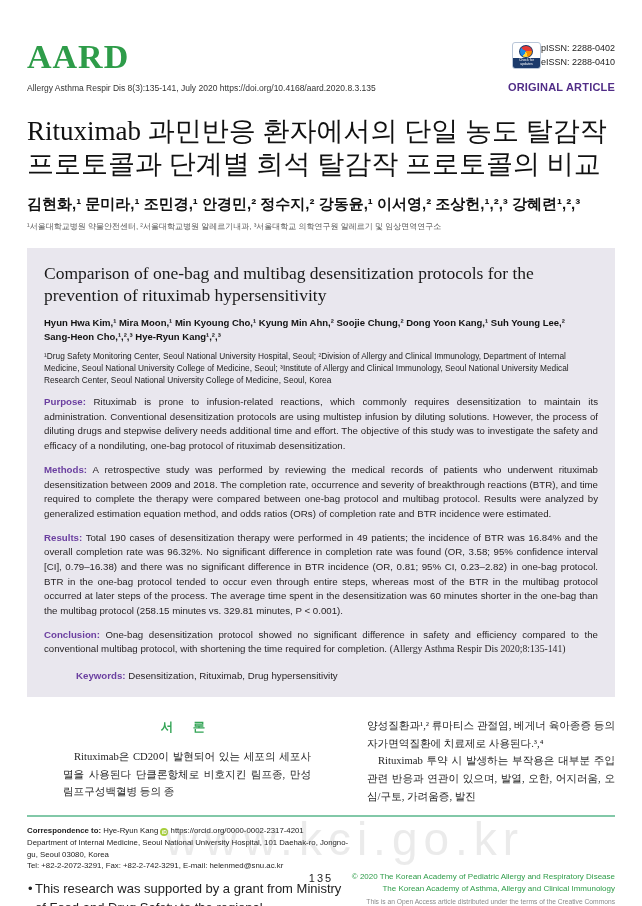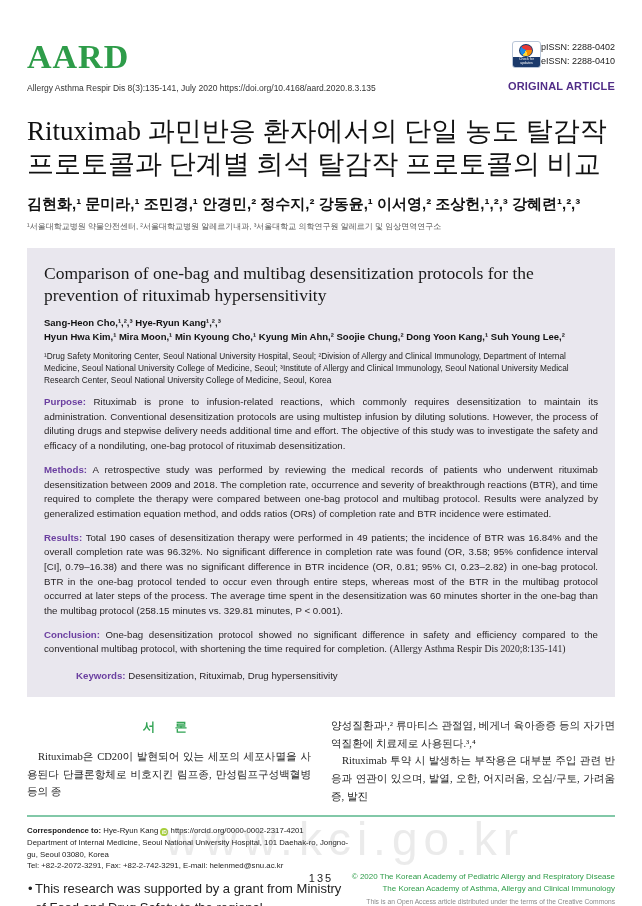--- a/index.html
+++ b/index.html
@@ -8,21 +8,21 @@
     width:642px;height:906px;
     margin:0 auto;
     background:#ffffff;
     font-family:"Liberation Sans", sans-serif;
     color:#231f20;
     overflow:hidden;
     box-sizing:border-box;
     padding:40px 27px 0 27px;
   }
   
-  .hdr{display:flex;justify-content:space-between;align-items:center;}
+  .hdr{display:flex;justify-content:space-between;align-items:flex-end;}
   .logo{
     font-family:"Liberation Serif", serif;
     font-size:34px;font-weight:bold;color:#2e9c49;
     letter-spacing:1px;line-height:1;
   }
   .journal-line{font-size:8.5px;color:#333;margin-top:9px;}
   .journal-line a{color:#333;text-decoration:none;}
   .hdr-right{text-align:right;}
   .issn-row{display:flex;align-items:center;justify-content:flex-end;}
   .badge{
@@ -61,21 +61,21 @@
   }
   .a-authors{font-size:9.5px;font-weight:bold;margin-top:9px;line-height:1.5;color:#111;}
   .a-affil{font-size:8.3px;line-height:1.45;margin-top:6px;color:#222;}
   .a-sec{font-size:9.7px;line-height:1.5;margin-top:9px;text-align:justify;}
   .a-sec + .a-sec{margin-top:0;}
   .a-label{font-weight:bold;color:#6b3fa0;}
   .a-cite{font-family:"Liberation Serif", serif;}
   .a-keywords{font-size:9.7px;margin-top:13px;}
   
   .cols{display:flex;gap:20px;margin-top:20px;}
-  .col{flex:1;min-width:0;}
+  .col{flex:1;min-width:0;margin-left:36px;}
   .sec-head{
     text-align:center;color:#35a557;font-weight:bold;font-size:12.5px;
     letter-spacing:8px;margin:2px 0 12px 0;
   }
   .body-p{
     font-family:"Liberation Serif", serif;
     font-size:10.6px;line-height:1.67;text-align:justify;margin:0;color:#1c1c1c;
   }
   .indent{text-indent:11px;}
   
@@ -137,22 +137,22 @@
     </div>
   </div>
 
   <h1 class="k-title" style="margin:22px 0 0 0;">Rituximab 과민반응 환자에서의 단일 농도 탈감작 프로토콜과 단계별 희석 탈감작 프로토콜의 비교</h1>
   <div class="k-authors">김현화,¹ 문미라,¹ 조민경,¹ 안경민,² 정수지,² 강동윤,¹ 이서영,² 조상헌,¹,²,³ 강혜련¹,²,³</div>
   <div class="k-affil">¹서울대학교병원 약물안전센터, ²서울대학교병원 알레르기내과, ³서울대학교 의학연구원 알레르기 및 임상면역연구소</div>
 
   <div class="abstract">
     <h2 class="a-title" style="margin:0;">Comparison of one-bag and multibag desensitization protocols for the prevention of rituximab hypersensitivity</h2>
     <div class="a-authors">
+      <div>Hyun Hwa Kim,¹ Mira Moon,¹ Min Kyoung Cho,¹ Kyung Min Ahn,² Soojie Chung,² Dong Yoon Kang,¹ Suh Young Lee,²</div>
       <div>Sang-Heon Cho,¹,²,³ Hye-Ryun Kang¹,²,³</div>
-      <div>Hyun Hwa Kim,¹ Mira Moon,¹ Min Kyoung Cho,¹ Kyung Min Ahn,² Soojie Chung,² Dong Yoon Kang,¹ Suh Young Lee,²</div>
     </div>
     <div class="a-affil">¹Drug Safety Monitoring Center, Seoul National University Hospital, Seoul; ²Division of Allergy and Clinical Immunology, Department of Internal Medicine, Seoul National University College of Medicine, Seoul; ³Institute of Allergy and Clinical Immunology, Seoul National University Medical Research Center, Seoul National University College of Medicine, Seoul, Korea</div>
 
     <p class="a-sec">
       <span class="a-label">Purpose:</span><span> Rituximab is prone to infusion-related reactions, which commonly requires desensitization to maintain its administration. Conventional desensitization protocols are using multistep infusion by diluting solutions. However, the process of diluting drugs and stepwise delivery needs additional time and effort. The objective of this study was to investigate the safety and efficacy of a nondiluting, one-bag protocol of rituximab desensitization.</span>
     </p>
     <p class="a-sec">
       <span class="a-label">Methods:</span><span> A retrospective study was performed by reviewing the medical records of patients who underwent rituximab desensitization between 2009 and 2018. The completion rate, occurrence and severity of breakthrough reactions (BTR), and time required to complete the therapy were compared between one-bag protocol and multibag protocol. Results were analyzed by generalized estimation equation method, and odds ratios (ORs) of completion rate and BTR incidence were estimated.</span>
     </p>
     <p class="a-sec">

